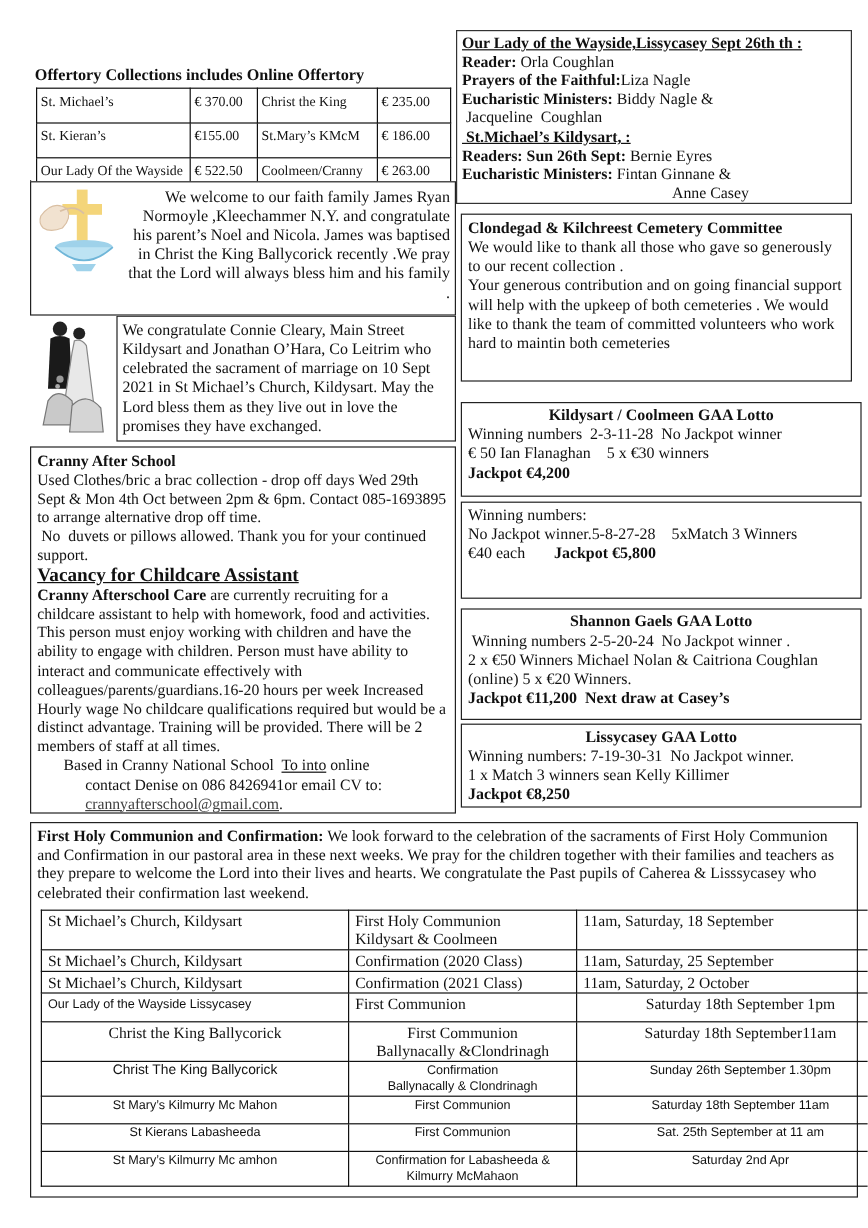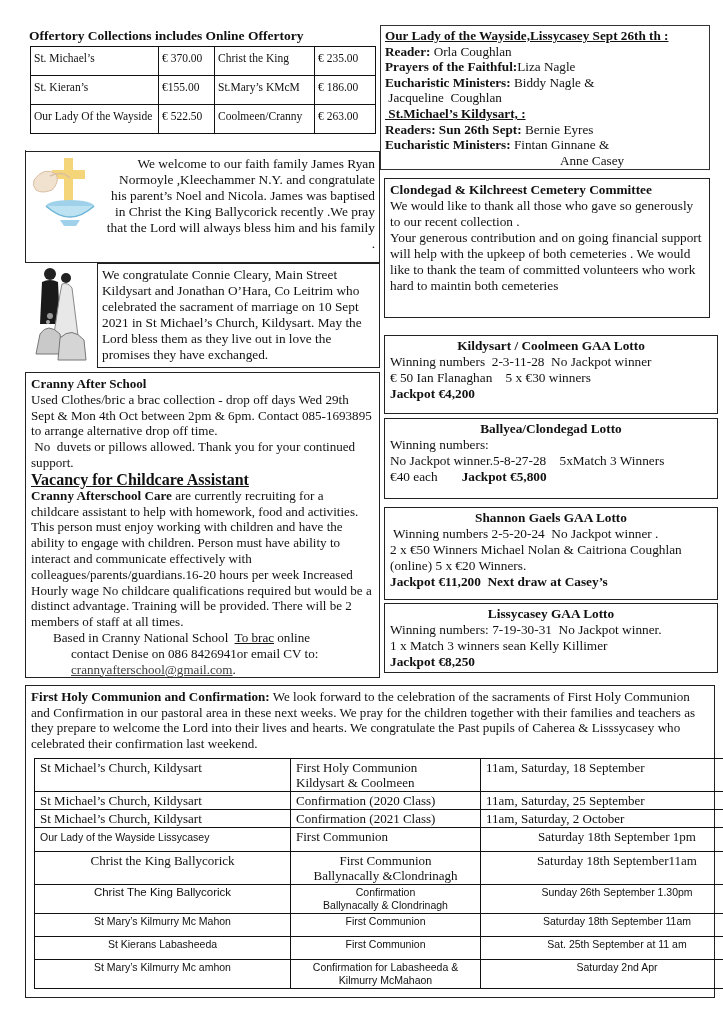--- a/index.html
+++ b/index.html
@@ -6,21 +6,21 @@
   body { width: 723px; height: 1023px; background: #fff; font-family: "Liberation Serif", serif; color: #111; position: relative; overflow: hidden; }
   .box { position: absolute; border: 1.5px solid #222; background: #fff; }
   .p { font-size: 13.2px; line-height: 15.6px; }
   b { font-weight: bold; }
   .u { text-decoration: underline; }
   .bi { font-weight: bold; }
   .center { text-align: center; }
 
   
   #offertory { left: 25px; top: 25px; width: 355px; height: 125px; border: none; }
-  #offertory .title { font-weight: bold; font-size: 13.5px; padding: 3px 4px 2px 4px; }
+  #offertory .title { font-weight: bold; font-size: 13.5px; padding: 3px 4px 2px 4px; margin-top: 27px; }
   #offertory table { border-collapse: collapse; margin-left: 5px; width: 346px; font-size: 11.5px; }
   #offertory td { border: 1.6px solid #111; height: 29px; vertical-align: top; padding: 5px 3px 0 3px; white-space: nowrap; }
   #offertory-frame { left: 25px; top: 25px; width: 355px; height: 128px; border-left: 1.5px solid #555; border-top: none; border-right: none; border-bottom: none; }
 
   #readers { left: 380px; top: 25px; width: 330px; height: 145px; border: 1.5px solid #333; padding: 2px 4px; }
   #baptism { left: 25px; top: 151px; width: 355px; height: 112px; padding: 4px 4px; }
   #baptism .icon { float: left; width: 68px; height: 72px; margin-right: 6px; }
   #marriage-img { left: 28px; top: 264px; width: 68px; height: 104px; border: none; }
   #marriage { left: 97px; top: 263px; width: 283px; height: 105px; padding: 3px 4px; font-size: 13.3px; line-height: 16px; }
   #cemetery { left: 384px; top: 178px; width: 326px; height: 140px; padding: 3px 5px; font-size: 13.3px; line-height: 16px; }
@@ -115,21 +115,20 @@
   <div>Your generous contribution and on going financial support will help with  the upkeep of both cemeteries . We would like to thank the team of committed volunteers  who work hard  to maintin both cemeteries</div>
 </div>
 
 <div class="box lotto" id="lotto1">
   <div class="bi center">Kildysart / Coolmeen GAA Lotto</div>
   <div style="white-space:pre">Winning numbers  2-3-11-28  No Jackpot winner</div>
   <div style="white-space:pre">€ 50 Ian Flanaghan    5 x €30 winners</div>
   <div class="bi">Jackpot €4,200</div>
 </div>
 <div class="box lotto" id="lotto2">
-  <div class="bi center">Ballyea/Clondegad Lotto</div>
   <div>Winning numbers:</div>
   <div style="white-space:pre">No Jackpot winner.5-8-27-28    5xMatch 3 Winners</div>
   <div><span>€40 each</span><b style="margin-left:24px">Jackpot €5,800</b></div>
 </div>
 <div class="box lotto" id="lotto3">
   <div class="bi center">Shannon Gaels GAA Lotto</div>
   <div style="white-space:pre"> Winning numbers 2-5-20-24  No Jackpot winner .</div>
   <div>2 x €50 Winners  Michael Nolan &amp; Caitriona Coughlan  (online)    5 x €20 Winners.</div>
   <div class="bi" style="white-space:pre">Jackpot €11,200  Next draw at Casey’s</div>
 </div>
@@ -139,21 +138,21 @@
   <div>1 x Match 3 winners sean Kelly Killimer</div>
   <div class="bi">Jackpot €8,250</div>
 </div>
 
 <div class="box" id="afterschool">
   <div><b>Cranny After School</b></div>
   <div>Used Clothes/bric a brac  collection  - drop off days Wed 29th Sept &amp; Mon 4th Oct between 2pm &amp; 6pm. Contact 085-1693895 to arrange alternative drop off time.</div>
   <div style="white-space:pre-wrap"> No  duvets or pillows allowed. Thank you for your continued support.</div>
   <div style="font-size:16px; line-height:17px; font-weight:bold;" class="u">Vacancy for Childcare Assistant</div>
   <div><b>Cranny Afterschool Care</b><span> are currently recruiting for a childcare assistant to help with homework, food and activities. This person must enjoy working with children and have the ability to engage with children. Person must have ability to interact and communicate effectively with colleagues/parents/guardians.16-20 hours per week Increased Hourly wage No childcare qualifications required but would be a distinct advantage. Training will be provided. There will be 2 members of staff at all times.</span></div>
-  <div style="padding-left:22px; white-space:pre-wrap"><span>Based in Cranny National School  </span><span class="u">To brac</span><span> online</span></div>
+  <div style="padding-left:22px; white-space:pre-wrap"><span>Based in Cranny National School  </span><span class="u">To into</span><span> online</span></div>
   <div style="padding-left:40px">contact Denise on  086 8426941or email CV to:</div>
   <div style="padding-left:40px"><a class="email">crannyafterschool@gmail.com</a><span>.</span></div>
 </div>
 
 <div class="box" id="communion">
   <div><b>First Holy Communion and Confirmation:</b><span> We look forward to the celebration of the sacraments of First Holy Communion and Confirmation  in our pastoral area in  these next weeks. We pray for the children together with their families and teachers as they prepare to welcome the Lord into their lives and hearts. We congratulate the Past pupils of Caherea &amp; Lisssycasey who celebrated their confirmation last weekend.</span></div>
   <table>
     <tbody>
         <tr>
       <td style="width:256px">St Michael’s Church, Kildysart</td>

